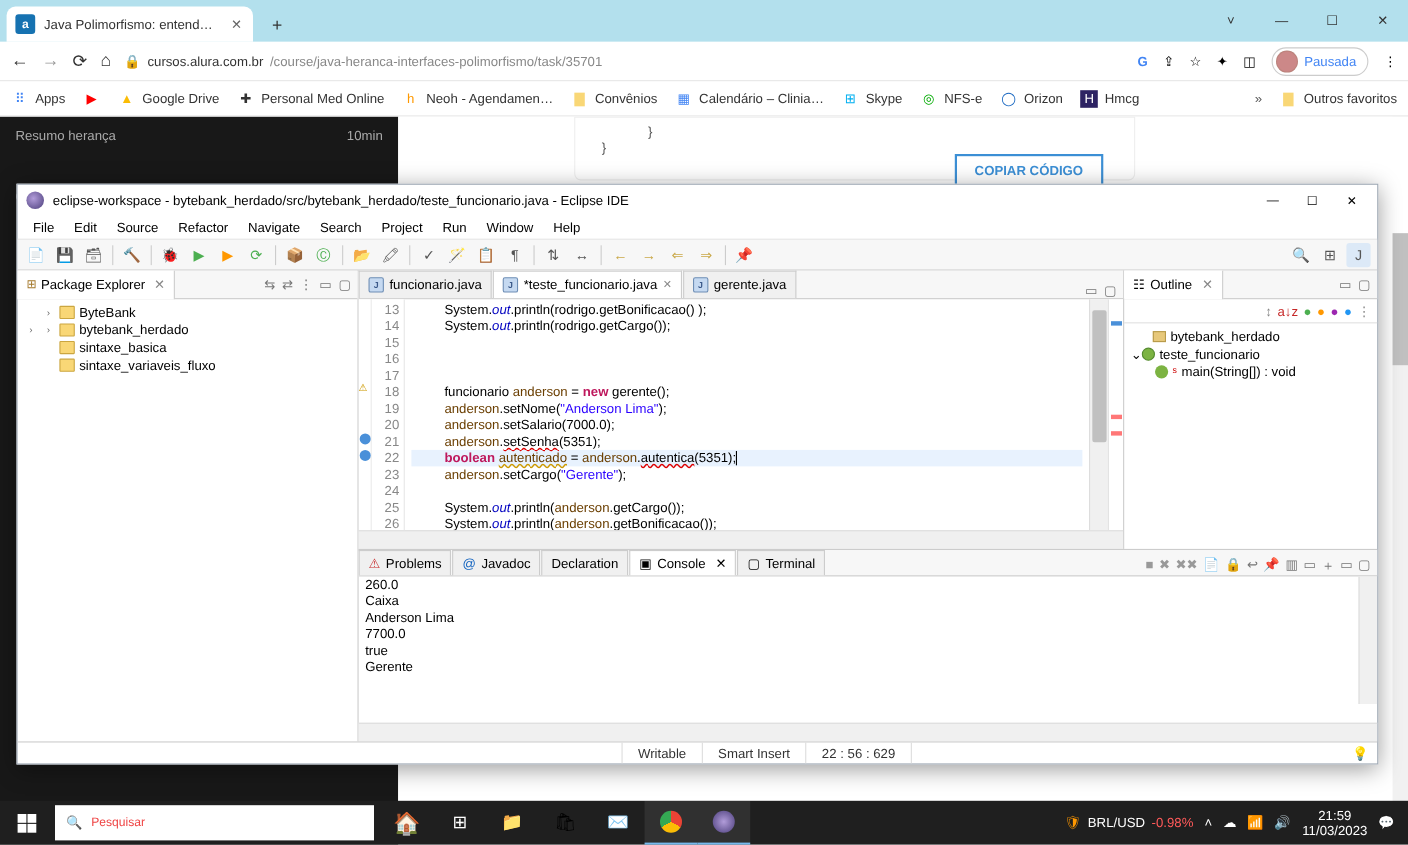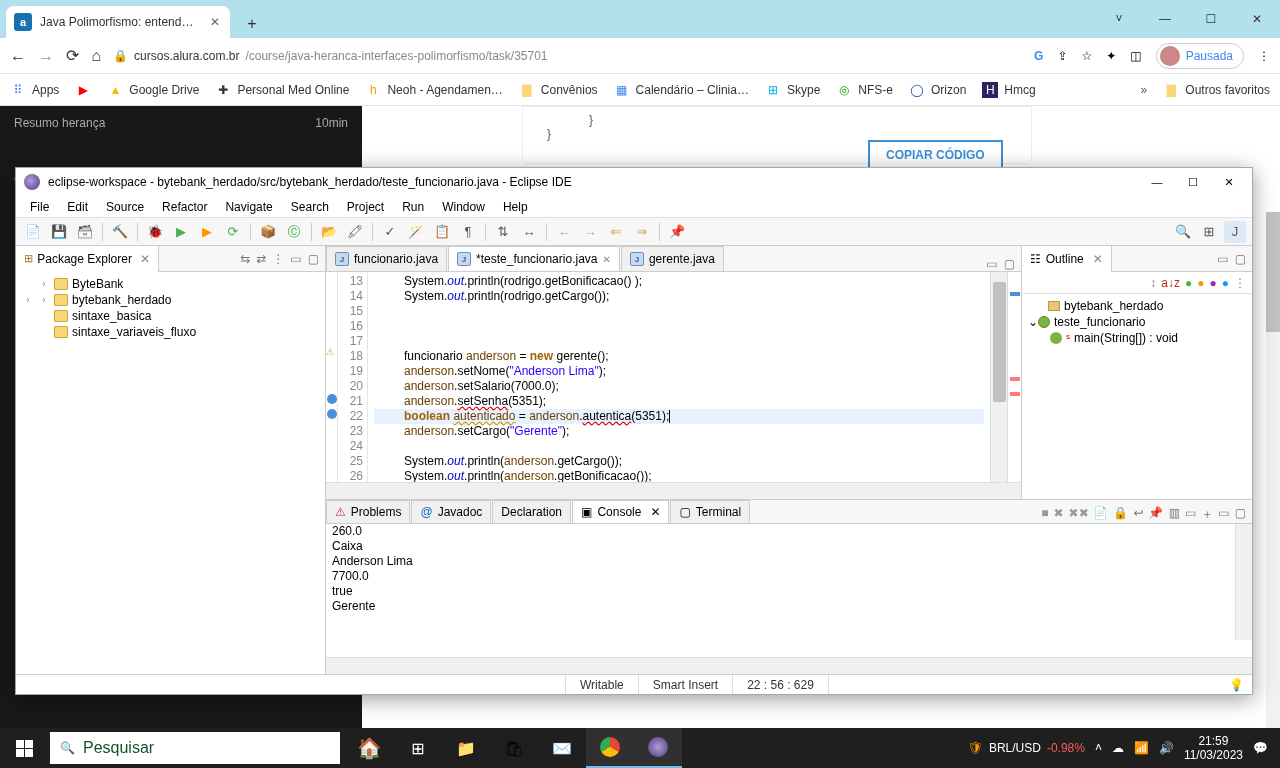--- a/index.html
+++ b/index.html
@@ -85,21 +85,21 @@
 .editor-body { flex:1; display:flex; overflow:hidden; position:relative;justify-content:space-between; }
 .gutter { width:30px; background:#fff; border-right:1px solid #e6e6e6; font-family:Consolas,monospace; font-size:11px; color:#888; text-align:right; padding:2px 4px 0 0; }
 .gutter div { height:15px; }
 .marker { width:12px; background:#fff; border-right:1px solid #e6e6e6; }
 .marker div { height:15px; position:relative; }
 .marker .bp { width:10px; height:10px; margin:2px 0 0 1px; background:#4a90d9; border-radius:50%; position:absolute; }
 .marker .warn::before { content:"⚠"; color:#cc9900; font-size:9px; position:absolute; left:0; }
 .code { flex:1; font-family:Consolas,monospace; font-size:12px; padding:2px 6px; white-space:pre; line-height:15px; overflow:hidden; }
 .line-sel { background:#e8f2fe; display:block; }
 .k-blue { color:#0000c0; font-style:italic; }
-.k-purple { color:#a16207; font-weight:bold; }
+.k-purple { color:#be185d; font-weight:bold; }
 .k-str { color:#2a00ff; }
 .k-err { text-decoration:underline wavy #d00; }
 .k-warn { text-decoration:underline wavy #cc9900; }
 .cursor { display:inline-block; width:1px; height:13px; background:#000; vertical-align:text-bottom; }
 .ed-scroll-v { width:17px; background:#f0f0f0; border-left:1px solid #ddd; position:relative; }
 .ed-scroll-v .th { position:absolute; left:2px; width:13px; top:10px; height:120px; background:#c0c0c0; border-radius:2px; }
 .ed-scroll-h { height:17px; background:#f0f0f0; border-top:1px solid #ddd; }
 .ed-overview { width:14px; background:#fff; border-left:1px solid #ddd; position:relative; }
 .ed-overview .m { position:absolute; left:2px; width:10px; height:4px; }
 
@@ -128,21 +128,21 @@
 .status-bar { height:20px; border-top:1px solid #ccc; display:flex; align-items:center; font-size:11px; color:#333; }
 .status-bar .seg { padding:0 14px; border-right:1px solid #ddd; height:100%; display:flex; align-items:center; }
 
 
 .taskbar { position:absolute; left:0; bottom:0; width:100%; height:40px; background:#1f1f1f; display:flex; align-items:center; }
 .start { width:48px; height:40px; display:flex; align-items:center; justify-content:center; color:#fff; }
 .win-logo { display:grid; grid-template:8px 8px / 8px 8px; gap:1px; }
 .win-logo div { background:#fff; }
 .search-box { width:290px; height:32px; background:#fff; display:flex; align-items:center; gap:8px; margin-left:2px; margin-right:6px; padding:0 10px; }
 .search-box span:first-child { color:#555; }
-.search-text { color:#14532d; font-size:16px; }
+.search-text { color:#ef4444; font-size:11px; }
 .task-icons { display:flex; height:40px; }
 .task-icons > div { width:48px; height:40px; display:flex; align-items:center; justify-content:center; font-size:16px; }
 .task-icons .active { border-bottom:2px solid #76b9ed; background:rgba(255,255,255,.08); }
 .tray { margin-left:auto; display:flex; align-items:center; gap:10px; padding:0 12px; color:#fff; font-size:11px; }
 .tray .clock { text-align:center; line-height:14px; }
 .currency { display:flex; align-items:center; gap:6px; }
 .currency .rate { color:#ff5a5a; }
 </style>
 </head>
 <body>

